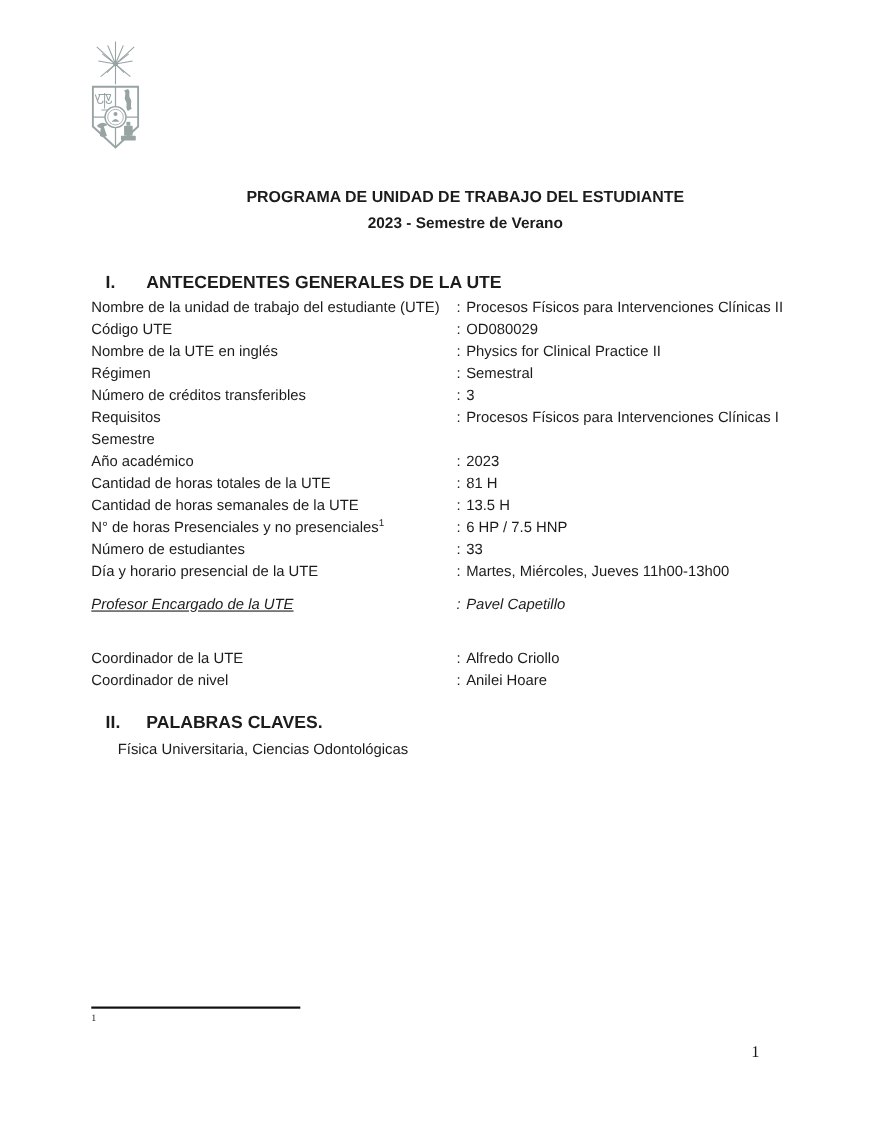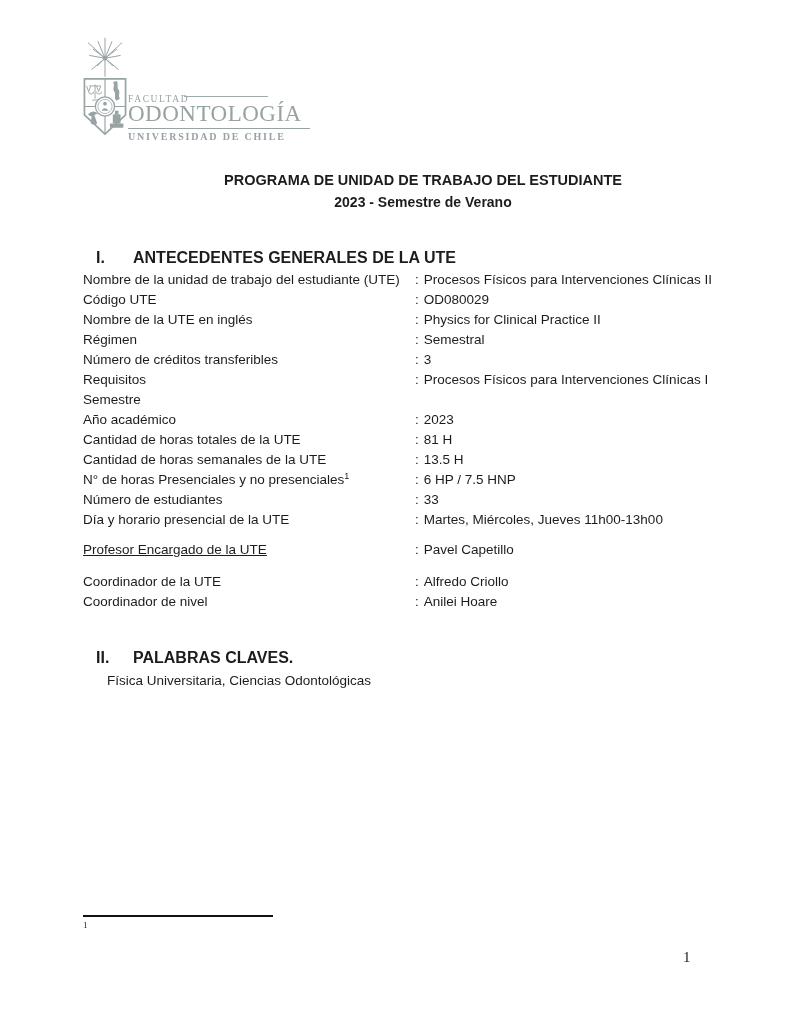--- a/index.html
+++ b/index.html
@@ -35,22 +35,22 @@
   .section1 { position:absolute; left:83px; top:247px; width:640px; }
   .sec-head { padding-left:13px; font-weight:700; font-size:16px; line-height:22px; }
   .sec-num { display:inline-block; width:37px; }
   .rows { margin-top:1px; }
   .row { display:grid; grid-template-columns:332px auto; font-size:13.5px; line-height:20px; }
   .lbl { white-space:nowrap; }
   .val { white-space:nowrap; }
   .colon { margin-right:5px; }
   sup { font-size:9px; vertical-align:super; line-height:0; }
   .underline { text-decoration:underline; }
-  .staff-prof { margin-top:10px; }
-  .staff-gap  { margin-top:12px; }
+  .staff-prof { margin-top:10px;font-style:italic; }
+  .staff-gap  { margin-top:29px; }
 
   .section2 { position:absolute; left:83px; top:647px; width:640px; }
   .keywords { margin-top:2px; padding-left:24px; font-size:13.5px; line-height:20px; }
 
   
   .footnote { position:absolute; left:83px; top:915px; width:300px; }
   .footnote-rule { width:190px; border-top:2px solid #111; }
   .footnote-marker { font-family:"Liberation Serif","DejaVu Serif",serif; font-size:9px; margin-top:3px; }
   .page-number { position:absolute; left:683px; top:949px;
                  font-family:"Liberation Serif","DejaVu Serif",serif; font-size:15px; }
@@ -97,29 +97,20 @@
       <rect x="66" y="110" width="11" height="13" rx="1"></rect>
       <rect x="62" y="123" width="19" height="6" rx="1"></rect>
       <rect x="69" y="105" width="5" height="5"></rect>
     </g>
 
     <circle cx="55" cy="99" r="13.5" fill="#ffffff" stroke="#98a3a4" stroke-width="1.8"></circle>
     <circle cx="55" cy="99" r="10" fill="#ffffff" stroke="#98a3a4" stroke-width="1"></circle>
     <circle cx="55" cy="95" r="2.6" fill="#98a3a4"></circle>
     <path d="M50 105 q5 -7 10 0 Z" fill="#98a3a4"></path>
   </svg>
-  <div class="logo-text">
-    <div class="fac-row">
-      <span class="fac-label">FACULTAD</span>
-      <span class="fac-rule"></span>
-    </div>
-    <div class="fac-name">ODONTOLOGÍA</div>
-    <div class="lockup-rule"></div>
-    <div class="univ">UNIVERSIDAD DE CHILE</div>
-  </div>
 </div>
 
 <div class="ribbon-wrap">
   
 </div>
 
 <div class="doc-title">
   <div class="t1">PROGRAMA DE UNIDAD DE TRABAJO DEL ESTUDIANTE</div>
   <div class="t2">2023 - Semestre de Verano</div>
 </div>

